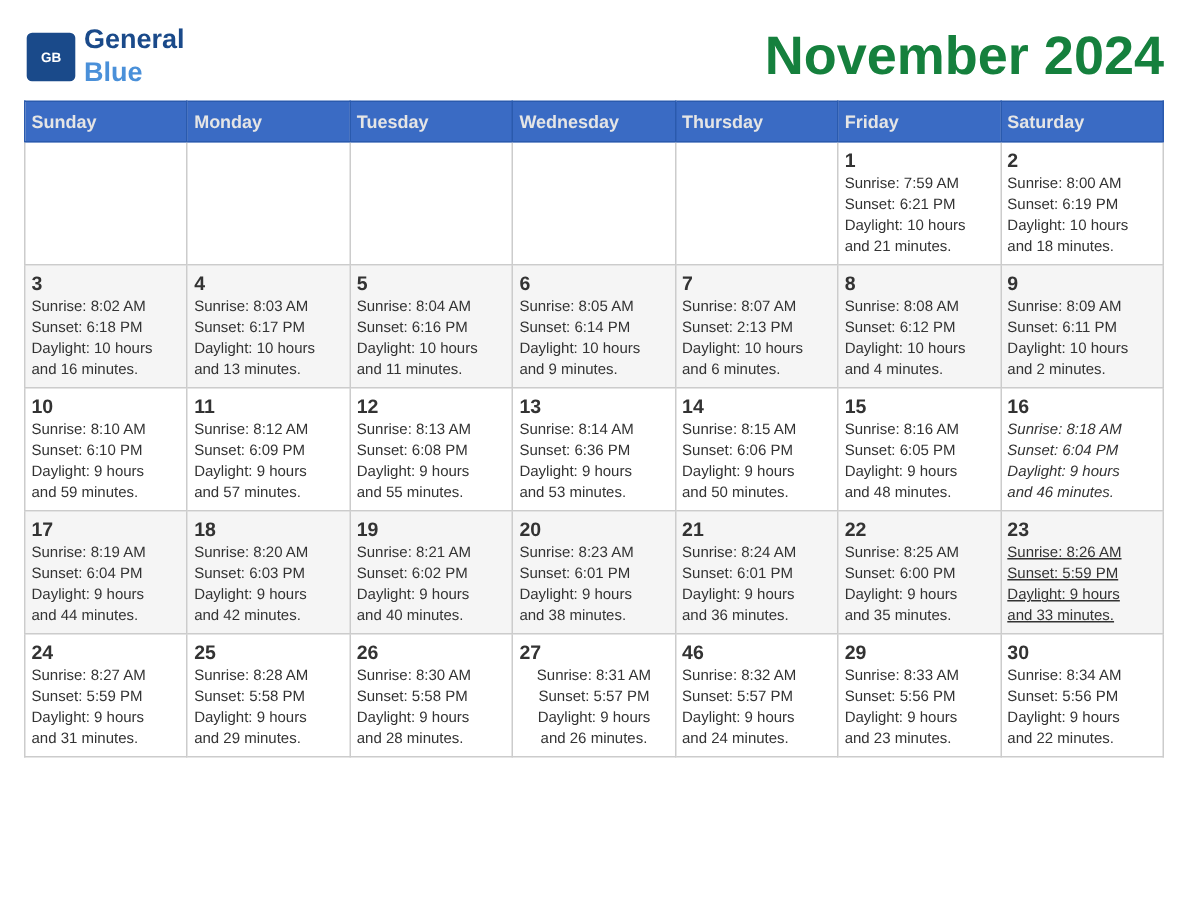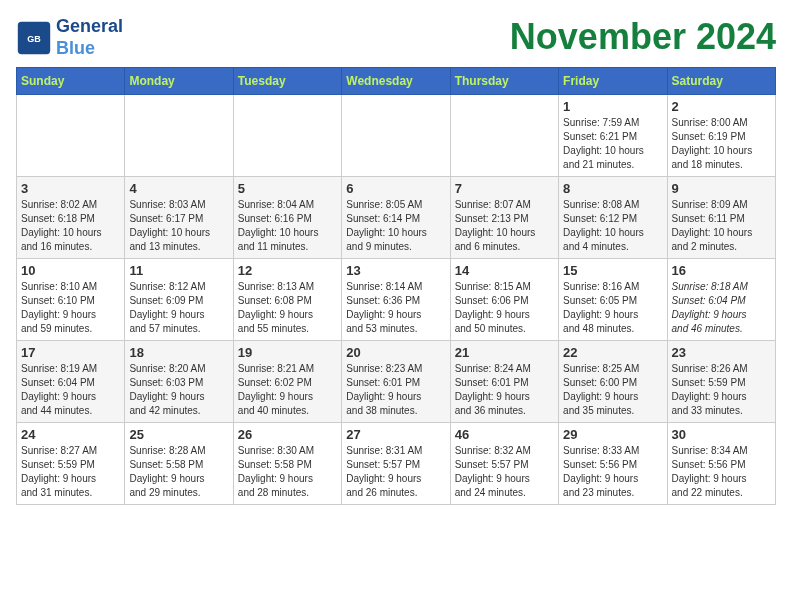--- a/index.html
+++ b/index.html
@@ -43,21 +43,21 @@
       font-size: 16px;
       color: #555;
     }
     table {
       width: 100%;
       border-collapse: collapse;
       table-layout: fixed;
     }
     thead th {
       background-color: #3a6bc4;
-      color: #bef264;
+      color: #e5e5e5;
       font-size: 12px;
       font-weight: bold;
       padding: 6px 4px;
       text-align: left;
       border: 1px solid #2a5aad;
     }
     tbody td {
       border: 1px solid #ccc;
       vertical-align: top;
       padding: 4px;
@@ -276,21 +276,21 @@
         </td>
         <td>
           <div class="day-number">22</div>
           <div class="day-info" style="white-space: pre-line;">Sunrise: 8:25 AM
 Sunset: 6:00 PM
 Daylight: 9 hours
 and 35 minutes.</div>
         </td>
         <td>
           <div class="day-number">23</div>
-          <div class="day-info" style="white-space: pre-line;">Sunrise: 8:26 AM
+          <div class="day-info" style="white-space: pre-line; text-decoration: underline;">Sunrise: 8:26 AM
 Sunset: 5:59 PM
 Daylight: 9 hours
 and 33 minutes.</div>
         </td>
       </tr>
       <tr>
         <td>
           <div class="day-number">24</div>
           <div class="day-info" style="white-space: pre-line;">Sunrise: 8:27 AM
 Sunset: 5:59 PM
@@ -306,21 +306,21 @@
         </td>
         <td>
           <div class="day-number">26</div>
           <div class="day-info" style="white-space: pre-line;">Sunrise: 8:30 AM
 Sunset: 5:58 PM
 Daylight: 9 hours
 and 28 minutes.</div>
         </td>
         <td>
           <div class="day-number">27</div>
-          <div class="day-info" style="white-space: pre-line;">Sunrise: 8:31 AM
+          <div class="day-info" style="white-space: pre-line; text-align: center;">Sunrise: 8:31 AM
 Sunset: 5:57 PM
 Daylight: 9 hours
 and 26 minutes.</div>
         </td>
         <td>
           <div class="day-number">46</div>
           <div class="day-info" style="white-space: pre-line;">Sunrise: 8:32 AM
 Sunset: 5:57 PM
 Daylight: 9 hours
 and 24 minutes.</div>

